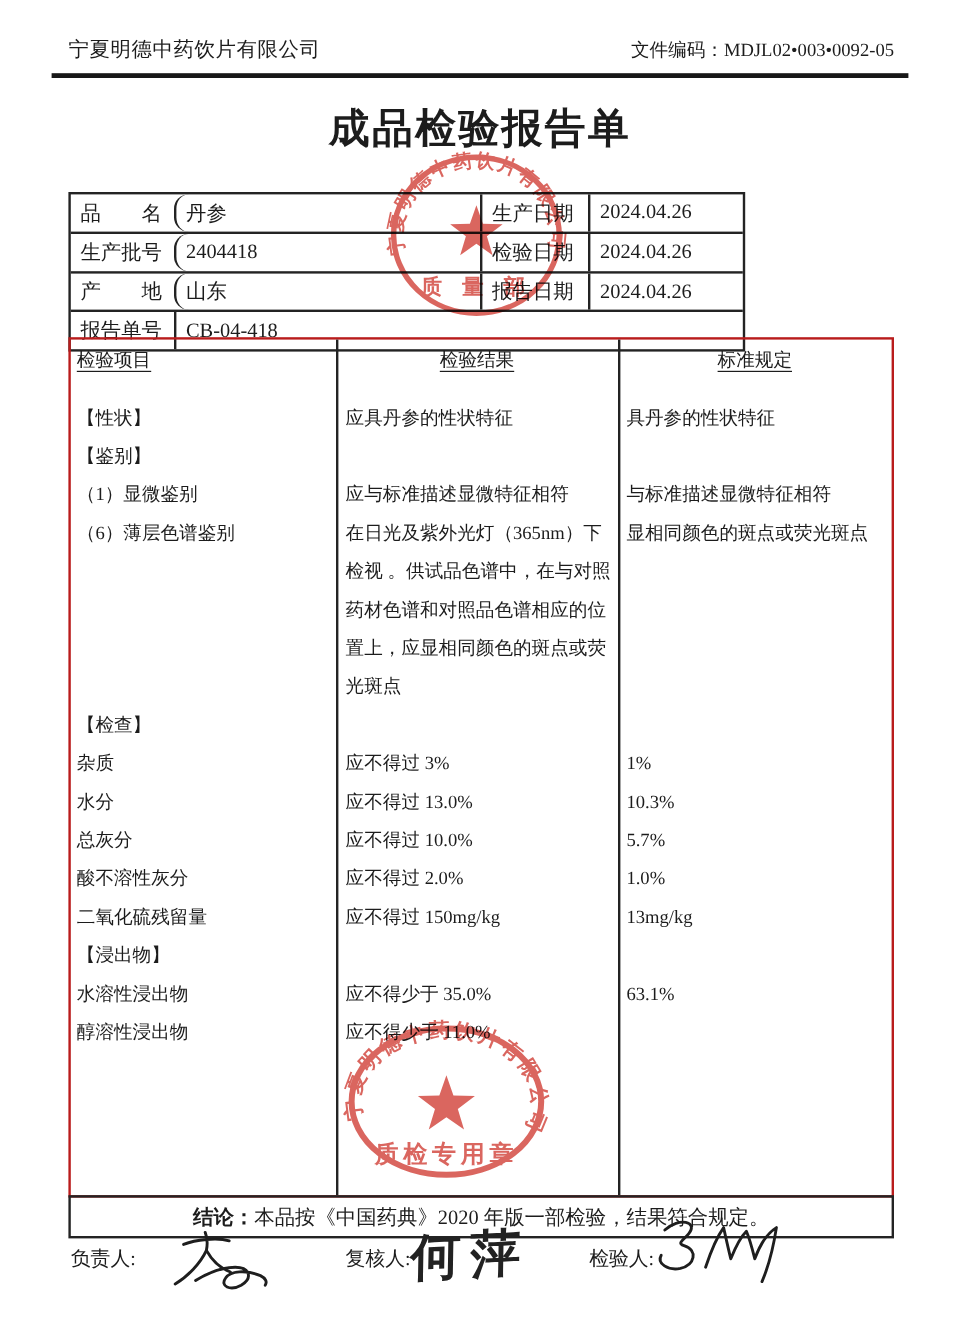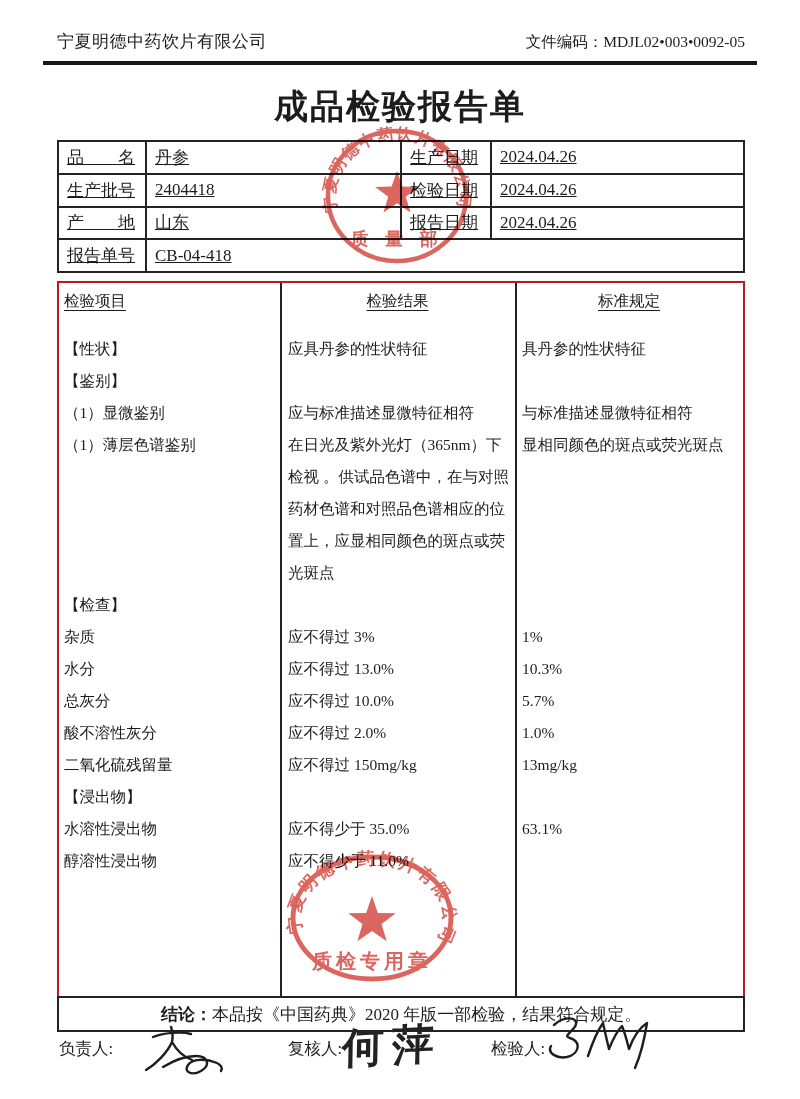--- a/index.html
+++ b/index.html
@@ -7,28 +7,28 @@
     width:800px;height:1099px;background:#ffffff;position:relative;
     font-family:"Liberation Serif","DejaVu Serif",serif;color:#1c1c1c;overflow:hidden;
   }
   .abs{position:absolute;}
   
   .company{left:57px;top:30px;font-size:17px;letter-spacing:.5px;}
   .doccode{right:55px;top:32px;font-size:15.5px;}
   .header-rule{left:43px;top:61px;width:714px;height:4px;background:#171717;}
   .title{left:0;top:84px;width:800px;text-align:center;font-size:34px;font-weight:bold;letter-spacing:2px;}
   
-  .info-table{left:57px;top:140px;width:688px;height:133px;border:2px solid #232323;box-sizing:border-box;
-    display:flex;flex-direction:column;font-size:17px;text-decoration:underline;}
+  .info-table{left:57px;top:160px;width:564px;height:133px;border:2px solid #232323;box-sizing:border-box;
+    display:flex;flex-direction:column;font-size:17px;}
   .irow{display:flex;flex:1;}
   .irow + .irow{border-top:2px solid #232323;}
   .icell{display:flex;align-items:center;box-sizing:border-box;padding-left:8px;}
   .icell.bl{border-left:2px solid #232323;}
   .w-lbl{width:86px;}
-  .w-val{width:255px;padding-left:8px;}
+  .w-val{width:255px;padding-left:8px;border-radius:12px;}
   .w-dlbl{width:90px;}
   .w-dval{flex:1;padding-left:8px;}
   .w-wide{flex:1;padding-left:8px;}
   .jlbl{white-space:pre;}
   
   .main-table{left:57px;top:281px;width:688px;height:717px;border:2px solid #b91c1c;box-sizing:border-box;
     font-size:15.5px;line-height:32px;position:absolute;}
   .vline{position:absolute;top:0;bottom:0;width:2px;background:#232323;}
   .vline.v1{left:221px;}
   .vline.v2{left:456px;}
@@ -109,21 +109,21 @@
           <div class="c1">【鉴别】</div>
           <div class="c2"></div>
           <div class="c3"></div>
         </div>
         <div class="trow">
           <div class="c1">（1）显微鉴别</div>
           <div class="c2">应与标准描述显微特征相符</div>
           <div class="c3">与标准描述显微特征相符</div>
         </div>
         <div class="trow">
-          <div class="c1">（1）薄层色谱鉴别</div>
+          <div class="c1">（6）薄层色谱鉴别</div>
           <div class="c2">在日光及紫外光灯（365nm）下检视 。供试品色谱中，在与对照药材色谱和对照品色谱相应的位置上，应显相同颜色的斑点或荧光斑点</div>
           <div class="c3">显相同颜色的斑点或荧光斑点</div>
         </div>
         <div class="trow">
           <div class="c1">【检查】</div>
           <div class="c2"></div>
           <div class="c3"></div>
         </div>
         <div class="trow">
           <div class="c1">杂质</div>

